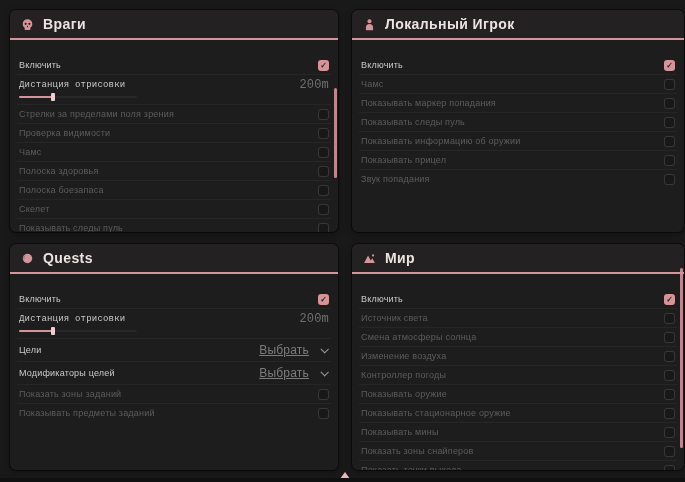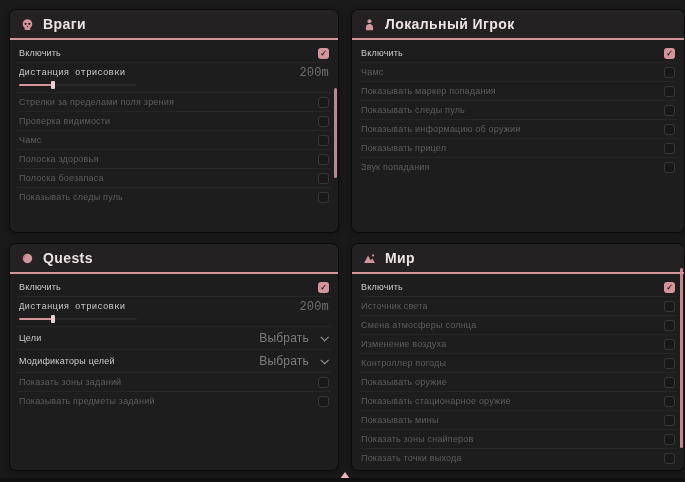--- a/index.html
+++ b/index.html
@@ -19,21 +19,21 @@
   #panel-2{left:10px;top:244px;width:328px;height:226px;}
   #panel-3{left:352px;top:244px;width:332px;height:226px;}
   .panel-header{
     height:28px;display:flex;align-items:center;gap:9px;padding:0 11px;
     background:var(--header-bg,#242122);
     border-bottom:2px solid var(--accent,#d49499);
   }
   .hicon{width:13px;height:13px;color:var(--accent,#d49499);flex:0 0 auto;display:flex;}
   .hicon svg{width:13px;height:13px;display:block;}
   .panel-title{font-size:14px;font-weight:bold;color:#ece3e3;letter-spacing:.4px;}
-  .panel-body{padding:4px 7px 0 7px;}
+  .panel-body{padding:16px 7px 0 7px;}
   .row{display:flex;align-items:center;justify-content:space-between;height:18px;padding:0 2px;}
   .row + .row{border-top:1px solid var(--separator,#262626);}
   .lab{font-size:9px;color:var(--label-dim,#5d5d5d);letter-spacing:.2px;white-space:nowrap;}
   .row.bright .lab{color:var(--label-bright,#c9c9c9);}
   .val{font-size:12px;color:var(--value-dim,#716f6f);letter-spacing:.2px;}
   
   .cb{
     width:11px;height:11px;border-radius:3px;background:var(--cb-bg,#181818);
     box-shadow:inset 0 0 0 1px var(--cb-border,#363636);
     font-size:8px;line-height:11px;text-align:center;color:transparent;flex:0 0 auto;
@@ -41,21 +41,21 @@
   .cb.checked{background:var(--accent,#d49499);box-shadow:none;color:var(--check-color,#241d1e);font-weight:bold;}
   
   .row.slider{display:block;height:30px;padding-top:3px;box-sizing:border-box;font-family:Liberation Mono, monospace;}
   .srow-top{display:flex;align-items:center;justify-content:space-between;height:14px;}
   .track{position:relative;width:118px;height:2px;margin:4px 0 0 0;background:rgba(255,255,255,.05);border-radius:1px;}
   .fill{position:absolute;left:0;top:0;height:2px;background:var(--accent,#d49499);border-radius:1px;}
   .thumb{position:absolute;top:-3px;width:4px;height:8px;margin-left:-2px;background:var(--accent-bright,#eccfd1);border-radius:1px;}
   
   .row.dropdown{height:22px;}
   .dd{display:flex;align-items:center;gap:12px;}
-  .dd .val{color:#7c7c7c;}
+  .dd .val{color:#7c7c7c;text-decoration:underline;}
   .chev{width:5px;height:5px;border-right:1.4px solid #9b9b9b;border-bottom:1.4px solid #9b9b9b;transform:rotate(45deg) translateY(-1px);margin-right:2px;}
   
   .scrollbar{position:absolute;right:1px;width:3px;border-radius:2px;background:var(--scrollbar,#cf9298);opacity:.9;}
   
   #cursor{position:absolute;left:340px;top:472px;width:0;height:0;
     border-left:5px solid transparent;border-right:5px solid transparent;
     border-bottom:7px solid var(--cursor,#efb6bc);}
   #bottom-edge{position:absolute;left:0;bottom:0;width:685px;height:4px;background:#111011;}
 </style>
 </head>
@@ -104,20 +104,24 @@
         </div>
         <div class="row checkbox">
           <span class="lab">Полоска здоровья</span>
           <span class="cb"></span>
         </div>
         <div class="row checkbox">
           <span class="lab">Полоска боезапаса</span>
           <span class="cb"></span>
         </div>
         <div class="row checkbox">
+          <span class="lab">Скелет</span>
+          <span class="cb"></span>
+        </div>
+        <div class="row checkbox">
           <span class="lab">Показывать следы пуль</span>
           <span class="cb"></span>
         </div>
       </div>
   <div class="scrollbar" style="top: 78px; height: 90px;"></div>
     </div>
 
   <div class="panel" id="panel-1">
     <div class="panel-header">
       <span class="hicon">

